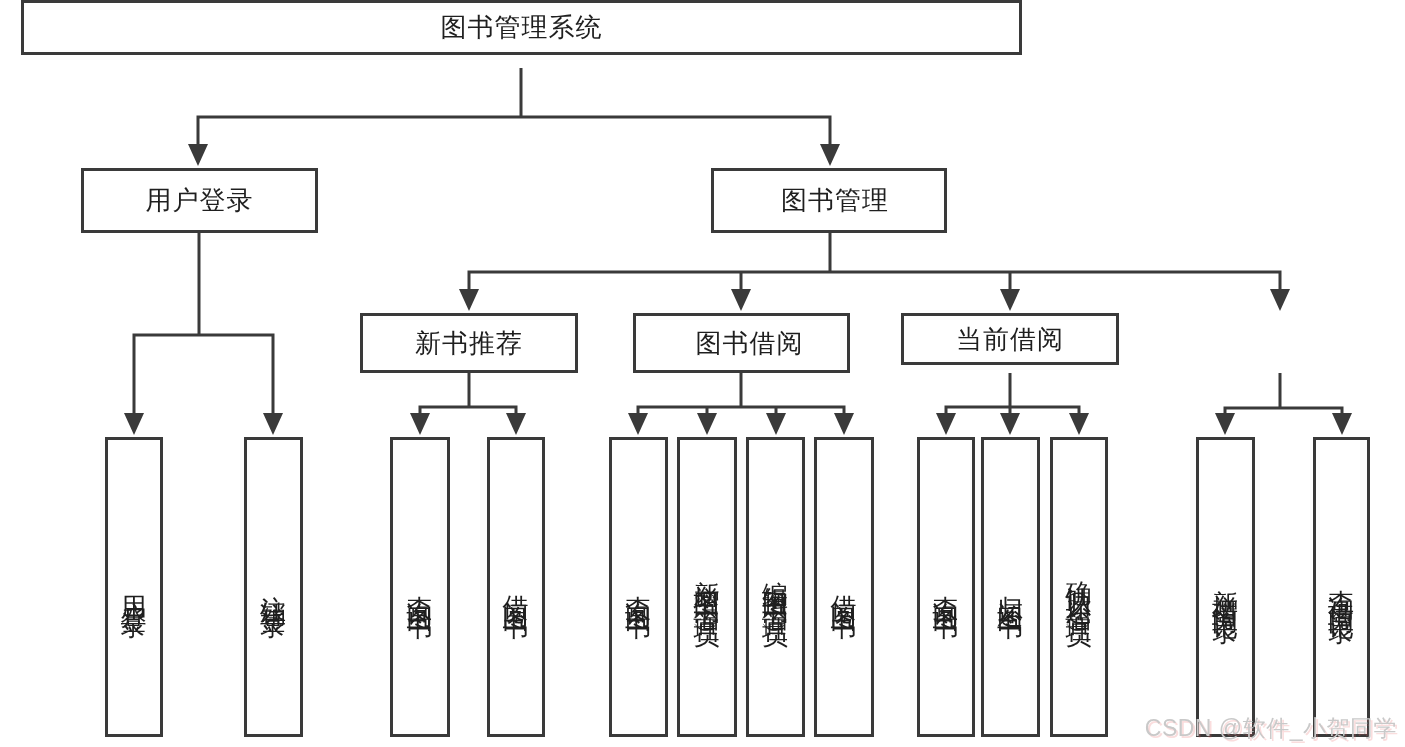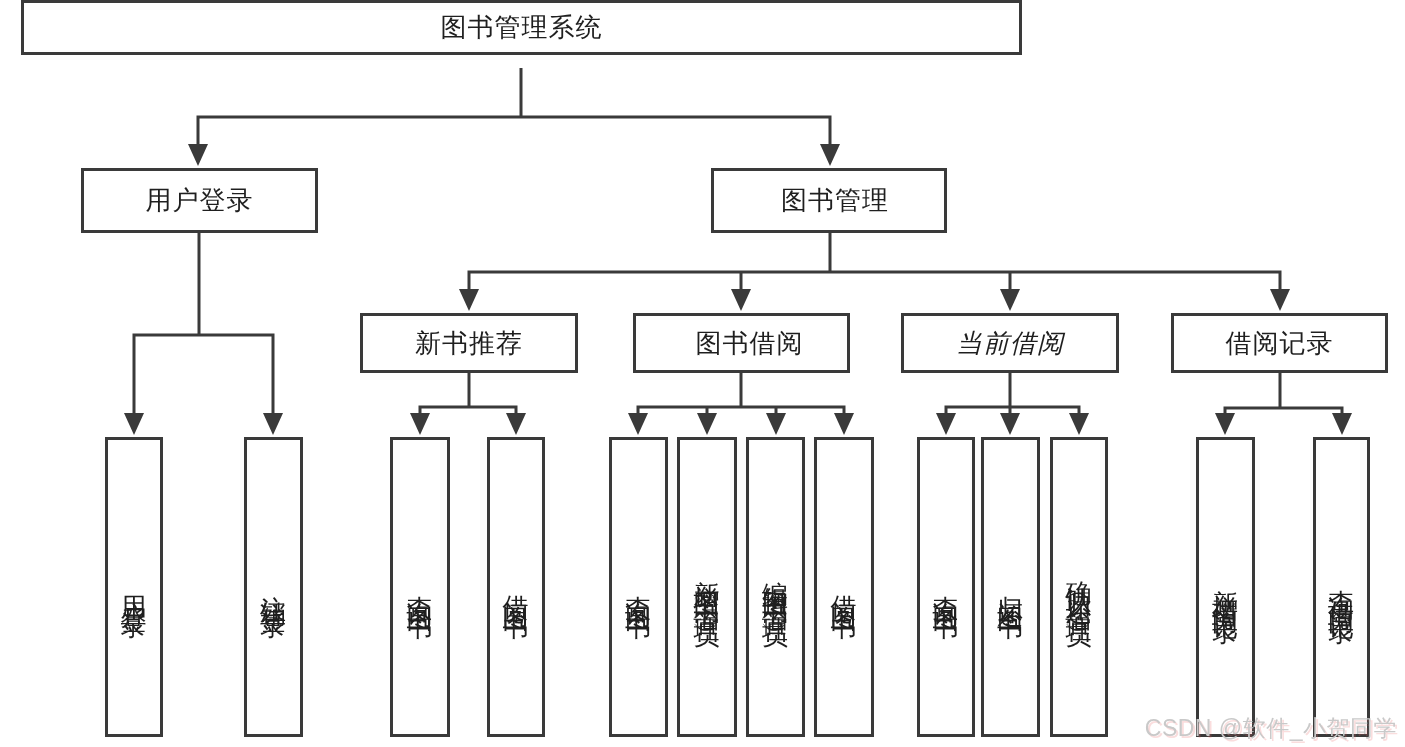--- a/index.html
+++ b/index.html
@@ -54,21 +54,21 @@
     font-size: 26px;
     line-height: 1;
     padding: 4px 0;
   }
   
   .n-root  { left: 21px;  top: 0;  width: 1001px; height: 55px; }
   .n-login { left: 81px;  top: 168px; width: 237px;  height: 65px; }
   .n-mgmt  { left: 711px; top: 168px; width: 236px;  height: 65px; padding-left: 12px; }
   .g-new   { left: 360px; top: 313px; width: 218px;  height: 60px; text-align: center; }
   .g-borrow{ left: 633px; top: 313px; width: 217px;  height: 60px; padding-left: 16px; }
-  .g-cur   { left: 901px; top: 313px; width: 218px;  height: 60px; font-style: italic; }
+  .g-cur   { left: 901px; top: 313px; width: 218px;  height: 52px; }
   .g-rec   { left: 1171px;top: 313px; width: 217px;  height: 60px; }
   .l-a1 { left: 105px;  top: 437px; width: 58px; height: 300px; }
   .l-a2 { left: 244px;  top: 437px; width: 59px; height: 300px; }
   .l-b1 { left: 390px;  top: 437px; width: 60px; height: 300px; }
   .l-b2 { left: 487px;  top: 437px; width: 58px; height: 300px; }
   .l-c1 { left: 609px;  top: 437px; width: 59px; height: 300px; }
   .l-c2 { left: 677px;  top: 437px; width: 60px; height: 300px; }
   .l-c3 { left: 746px;  top: 437px; width: 59px; height: 300px; }
   .l-c4 { left: 814px;  top: 437px; width: 60px; height: 300px; }
   .l-d1 { left: 917px;  top: 437px; width: 58px; height: 300px; }
@@ -130,21 +130,20 @@
   </svg>
 
   <div class="node n-root">图书管理系统</div>
 
   <div class="node n-login">用户登录</div>
   <div class="node n-mgmt">图书管理</div>
 
   <div class="node g-new">新书推荐</div>
   <div class="node g-borrow">图书借阅</div>
   <div class="node g-cur">当前借阅</div>
-  <div class="node g-rec">借阅记录</div>
 
   <div class="node leaf l-a1">用户登录</div>
   <div class="node leaf l-a2">注销登录</div>
 
   <div class="node leaf l-b1">查询图书</div>
   <div class="node leaf l-b2">借阅图书</div>
 
   <div class="node leaf l-c1">查询图书</div>
   <div class="node leaf l-c2">新增图书（管理员）</div>
   <div class="node leaf l-c3">编辑图书（管理员）</div>

